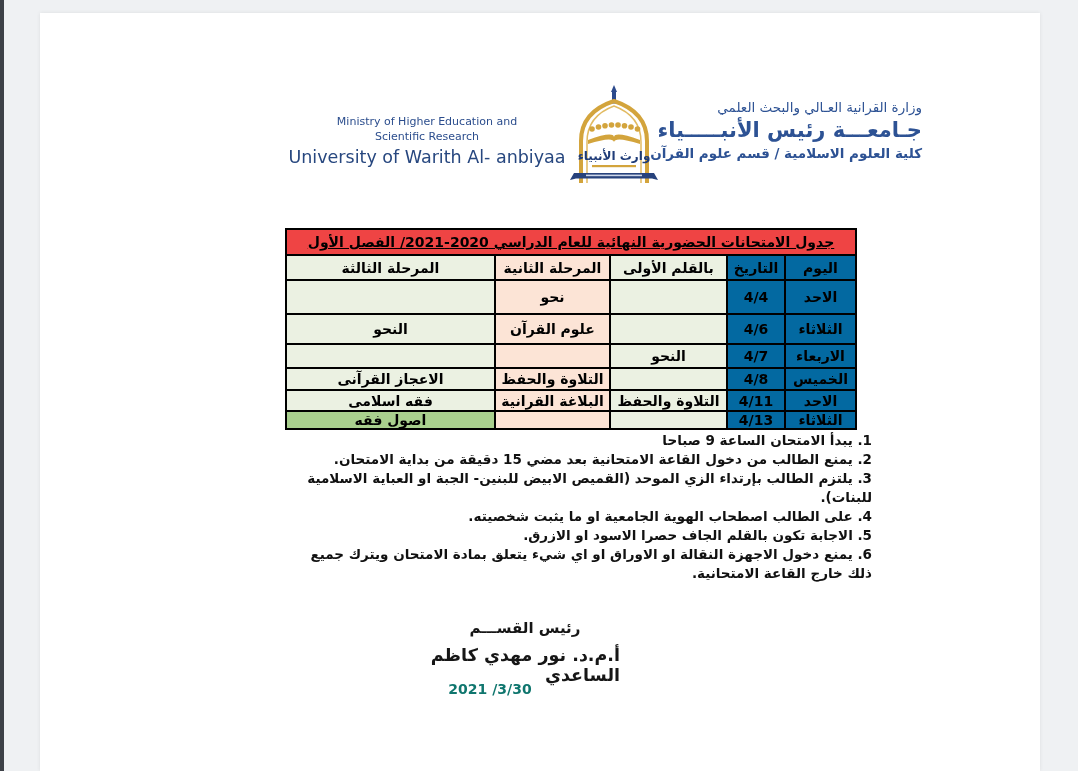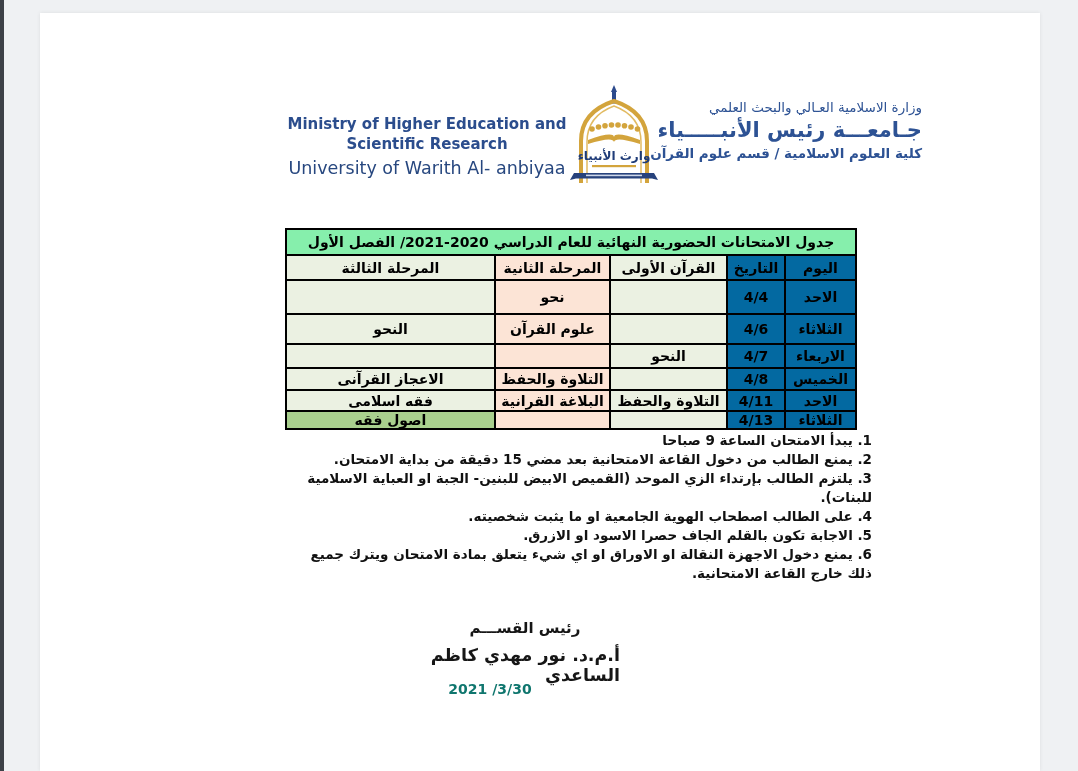--- a/index.html
+++ b/index.html
@@ -12,42 +12,42 @@
   .page{
     position:absolute;left:40px;top:13px;width:1000px;height:758px;
     background:#ffffff;box-shadow:0 0 4px rgba(0,0,0,.08);
   }
 
   
   .en-header{
     position:absolute;left:222px;top:102px;width:330px;
     text-align:center;color:#2b4d8d;line-height:1.32;
   }
-  .en-header .l1,.en-header .l2{font-size:15px;font-weight:bold;}
+  .en-header .l1,.en-header .l2{font-size:11px;}
   .en-header .l3{font-size:17.5px;margin-top:2px;color:#27477f;}
   .logo-wrap{position:absolute;left:528px;top:72px;width:92px;height:108px;}
   .ar-header{
     position:absolute;right:118px;top:86px;width:330px;
     text-align:right;direction:rtl;color:#2d5294;
   }
   .ar-header .l1{font-size:13.5px;}
   .ar-header .l2{font-size:21px;font-weight:bold;margin-top:3px;}
   .ar-header .l3{font-size:13.5px;font-weight:bold;margin-top:3px;}
 
   
   table.exam{
     position:absolute;left:245px;top:215px;width:570px;
     border-collapse:collapse;direction:rtl;text-align:center;
     font-weight:bold;color:#000;table-layout:fixed;
   }
   table.exam td,table.exam th{
     border:2px solid #000;padding:0 2px;font-size:14px;vertical-align:middle;
     overflow:hidden;white-space:nowrap;
   }
-  td.title-cell{background:#86efac;height:24px;font-size:15px;}
+  td.title-cell{background:#ef4444;height:24px;font-size:15px;text-decoration:underline;}
   .c-daydate{background:#0369a1;}
   .c-s1,.c-s3{background:#ebf1e2;margin-top:31px;}
   .c-s2{background:#fce4d6;}
   .c-green{background:#a9d08e;}
   thead tr.cols{height:25px;}
   tbody tr:nth-child(1){height:34px;}
   tbody tr:nth-child(2){height:30px;}
   tbody tr:nth-child(3){height:24px;}
   tbody tr:nth-child(4){height:22px;}
   tbody tr:nth-child(5){height:21px;}
@@ -108,41 +108,41 @@
 
       <text x="46" y="75" font-size="12" font-weight="bold" fill="#1f3c78" text-anchor="middle" font-family="DejaVu Sans, sans-serif">وارث الأنبياء</text>
       <rect x="24" y="80" width="44" height="2.2" fill="#d3a43c"></rect>
 
       <polygon points="6,88 86,88 90,95 84,93.5 8,93.5 2,95" fill="#27427c"></polygon>
       <rect x="18" y="89.6" width="56" height="1.6" fill="#cdd7ea"></rect>
     </svg>
   </div>
 
   <div class="ar-header">
-    <div class="l1">وزارة الاسلامية العـالي والبحث العلمي</div>
+    <div class="l1">وزارة القرانية العـالي والبحث العلمي</div>
     <div class="l2">جـامعـــة رئيس الأنبـــــياء</div>
     <div class="l3">كلية العلوم الاسلامية / قسم علوم القرآن</div>
   </div>
 
   <table class="exam">
     <colgroup>
       <col style="width:71px">
         <col style="width:58px">
         <col style="width:117px">
       <col style="width:115px">
         <col style="width:209px">
     </colgroup>
     <thead>
       <tr>
         <td class="title-cell" colspan="5">جدول الامتحانات الحضورية النهائية للعام الدراسي 2020-2021/ الفصل الأول</td>
       </tr>
       <tr class="cols">
         <th class="c-daydate">اليوم</th>
         <th class="c-daydate">التاريخ</th>
-        <th class="c-s1">القرآن الأولى</th>
+        <th class="c-s1">بالقلم الأولى</th>
         <th class="c-s2">المرحلة الثانية</th>
         <th class="c-s3">المرحلة الثالثة</th>
       </tr>
     </thead>
     <tbody>
       <tr>
         <td class="c-daydate">الاحد</td>
         <td class="c-daydate">4/4</td>
         <td class="c-s1"></td>
         <td class="c-s2">نحو</td>

